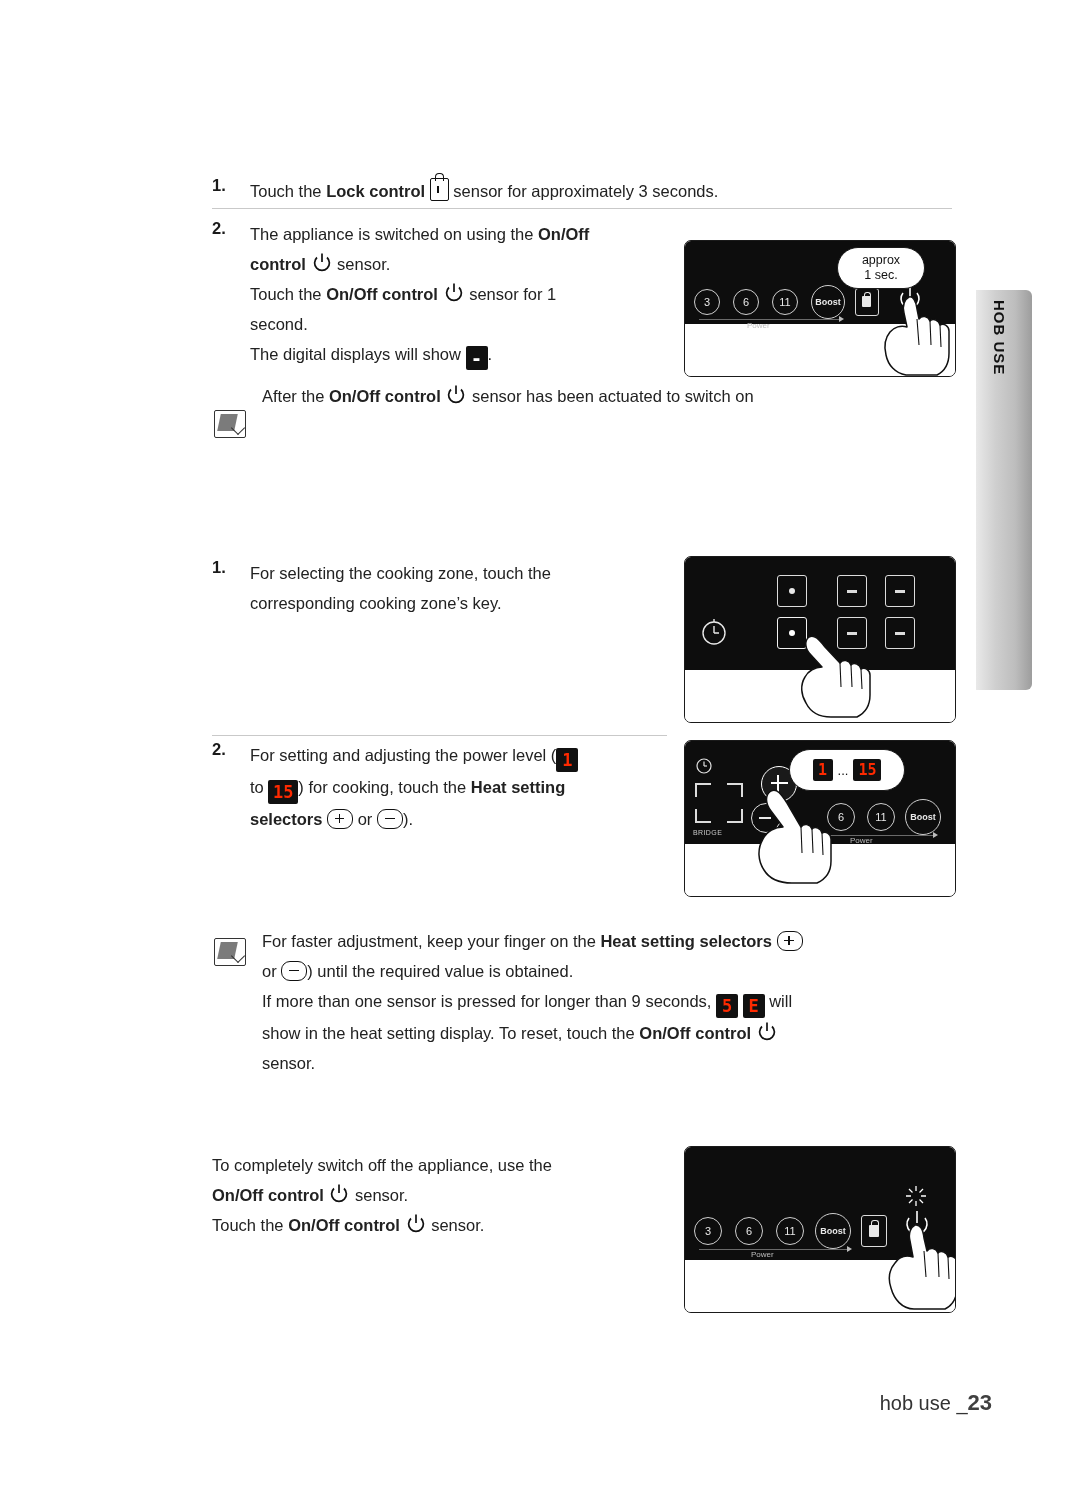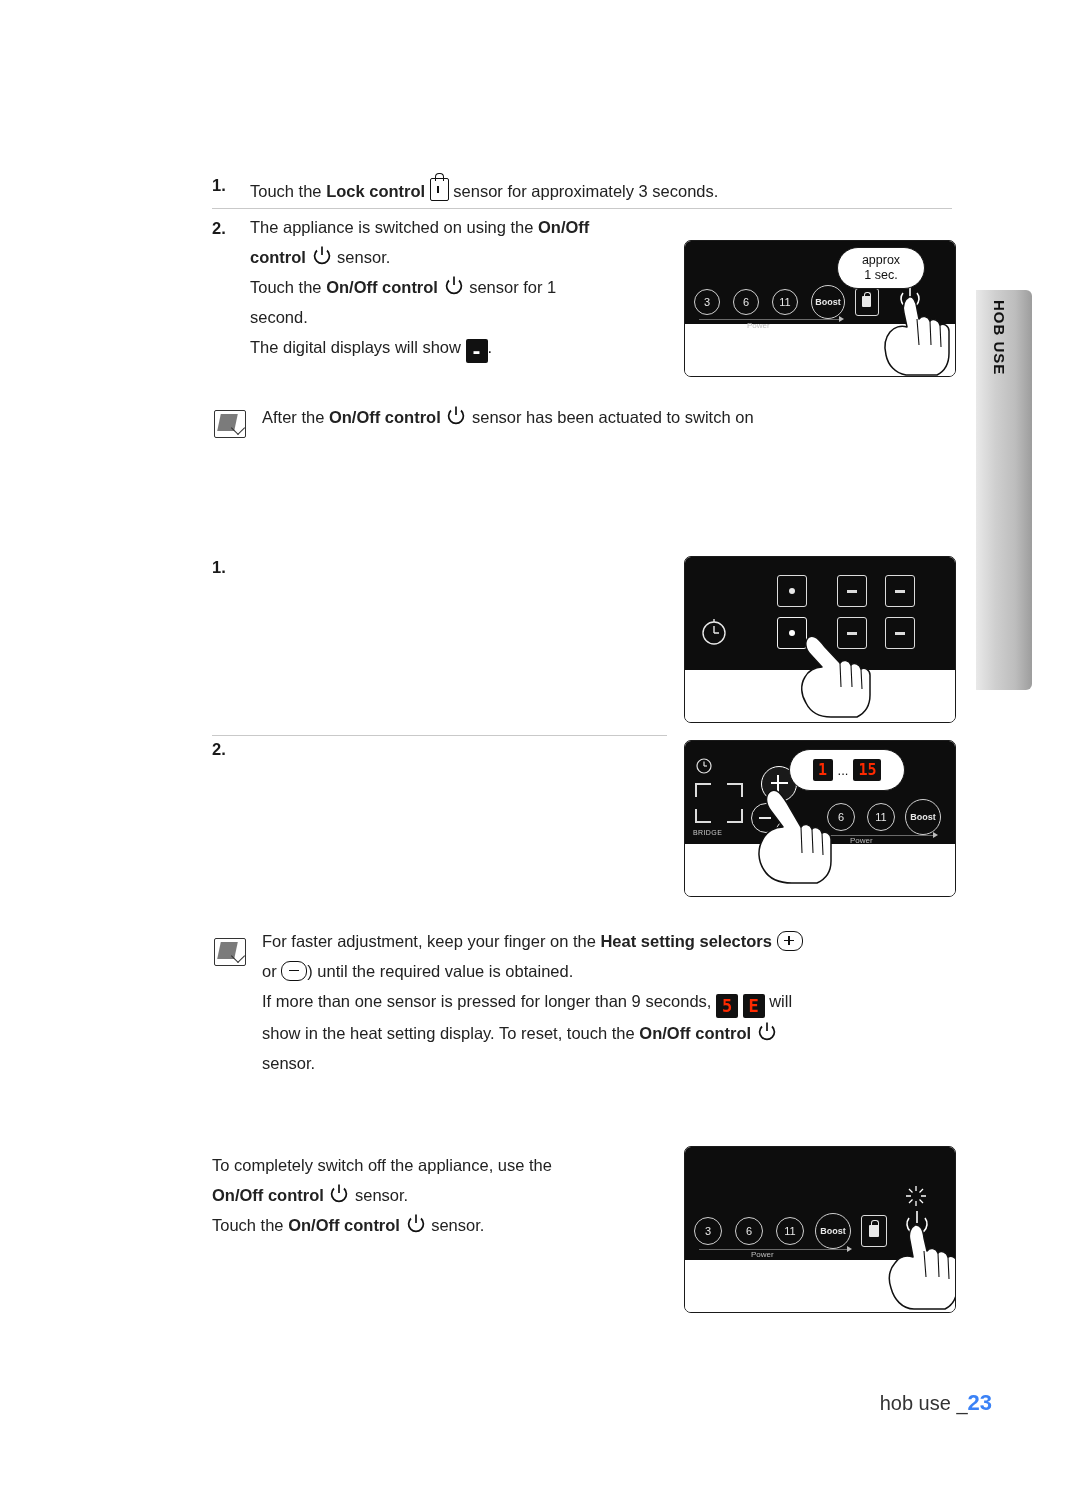--- a/index.html
+++ b/index.html
@@ -109,40 +109,40 @@
 
   .hand{position:absolute;}
   .sunburst{position:absolute;}
 
   .zone-sq{position:absolute;border:1.3px solid #dcdcdc;border-radius:3px;}
   .zone-dash{position:absolute;background:#dcdcdc;}
 
   .pagefoot{
     position:absolute;right:88px;bottom:75px;font-size:20px;color:#333;
   }
-  .pagefoot b{font-size:22px;color:#3b82f6;}
+  .pagefoot b{font-size:22px;color:#404040;}
 </style>
 </head>
 <body>
 
 <div class="page">
 
   <div class="side-tab"></div>
   <div class="side-tab-label">HOB USE</div>
 
 
   <div class="num" style="left:212px;top:176px;">1.</div>
   <div class="txt" style="left:250px;top:176px;width:690px;">
     <span>Touch the </span><b>Lock control</b>&nbsp;<span class="glyph g-lock"></span><span> sensor for approximately 3 seconds.</span>
   </div>
 
   <div class="rule" style="left:212px;top:208px;width:740px;"></div>
 
   <div class="num" style="left:212px;top:219px;">2.</div>
-  <div class="txt" style="left:250px;top:212px;width:430px;">
+  <div class="txt" style="left:250px;top:219px;width:430px;">
     <span>The appliance is switched on using the </span><b>On/Off</b><br>
     <b>control</b>
     <span class="glyph g-power"><svg width="22" height="22" viewBox="0 0 22 22">
           <path d="M6 5.5 A7.4 7.4 0 1 0 16 5.5" fill="none" stroke="#111" stroke-width="1.7"></path>
           <line x1="11" y1="1.5" x2="11" y2="10" stroke="#111" stroke-width="1.7"></line>
         </svg></span><span> sensor.</span><br>
     <span>Touch the </span><b>On/Off control</b>
     <span class="glyph g-power"><svg width="22" height="22" viewBox="0 0 22 22">
           <path d="M6 5.5 A7.4 7.4 0 1 0 16 5.5" fill="none" stroke="#111" stroke-width="1.7"></path>
           <line x1="11" y1="1.5" x2="11" y2="10" stroke="#111" stroke-width="1.7"></line>
@@ -197,31 +197,35 @@
       </svg>
     </div>
 
     <div class="bubble" style="left:152px;top:6px;width:86px;height:40px;flex-direction:column;">
       <div>approx</div>
       <div>1 sec.</div>
     </div>
   </div>
 
   <div class="note-icon" style="left:214px;top:410px;"></div>
-  <div class="txt" style="left:262px;top:402px;width:690px;">
+  <div class="txt" style="left:262px;top:381px;width:690px;">
     <span>After the </span><b>On/Off control</b>
     <span class="glyph g-power"><svg width="22" height="22" viewBox="0 0 22 22">
           <path d="M6 5.5 A7.4 7.4 0 1 0 16 5.5" fill="none" stroke="#111" stroke-width="1.7"></path>
           <line x1="11" y1="1.5" x2="11" y2="10" stroke="#111" stroke-width="1.7"></line>
         </svg></span><span> sensor has been actuated to switch on</span><br>
     <br>
   </div>
 
 
   <div class="num" style="left:212px;top:558px;">1.</div>
+  <div class="txt" style="left:250px;top:558px;width:420px;">
+    <span>For selecting the cooking zone, touch the</span><br>
+    <span>corresponding cooking zone’s key.</span>
+  </div>
 
   <div class="ill" style="left:684px;top:556px;width:270px;height:165px;">
     <div class="black" style="height:113px;"></div>
     <div class="white" style="height:52px;"></div>
 
     <div style="position:absolute;left:14px;top:60px;">
       <svg width="30" height="30" viewBox="0 0 30 30">
           <circle cx="15" cy="16" r="11" fill="none" stroke="#e8e8e8" stroke-width="1.4"></circle>
           <line x1="15" y1="16" x2="15" y2="9" stroke="#e8e8e8" stroke-width="1.4"></line>
           <line x1="15" y1="16" x2="20" y2="16" stroke="#e8e8e8" stroke-width="1.4"></line>
@@ -252,20 +256,27 @@
       <svg width="86" height="92" viewBox="0 0 86 92">
         <path d="M18 10 C13 14 14 22 20 28 L31 40 C24 40 17 44 14 50 C9 58 10 68 15 76 C20 86 30 90 40 90 L66 90 C74 86 79 78 79 68 L79 48 C79 43 74 40 70 42 C69 37 63 35 60 38 C58 33 52 32 49 36 L34 20 C28 12 23 7 18 10 Z" fill="#ffffff" stroke="#111" stroke-width="1.5" stroke-linejoin="round"></path>
         <path d="M49 36 L50 60 M60 38 L61 60 M70 42 L71 62" fill="none" stroke="#111" stroke-width="1.1"></path>
       </svg>
     </div>
   </div>
 
   <div class="rule" style="left:212px;top:735px;width:455px;"></div>
 
   <div class="num" style="left:212px;top:740px;">2.</div>
+  <div class="txt" style="left:250px;top:740px;width:420px;">
+    <span>For setting and adjusting the power level (</span><span class="seg seg-sm seg-red">1</span><br>
+    <span>to </span><span class="seg seg-sm seg-red" style="width:30px;">15</span><span>) for cooking, touch the </span><b>Heat setting</b><br>
+    <b>selectors</b>
+    <span class="glyph g-plus"></span><span> or </span>
+    <span class="glyph g-minus"></span><span>).</span>
+  </div>
 
   <div class="ill" style="left:684px;top:740px;width:270px;height:155px;">
     <div class="black" style="height:103px;"></div>
     <div class="white" style="height:52px;"></div>
 
     <div style="position:absolute;left:10px;top:16px;">
       <svg width="18" height="18" viewBox="0 0 18 18">
           <circle cx="9" cy="9" r="7" fill="none" stroke="#e0e0e0" stroke-width="1.2"></circle>
           <line x1="9" y1="9" x2="9" y2="4.5" stroke="#e0e0e0" stroke-width="1.2"></line>
           <line x1="9" y1="9" x2="12" y2="9" stroke="#e0e0e0" stroke-width="1.2"></line>

